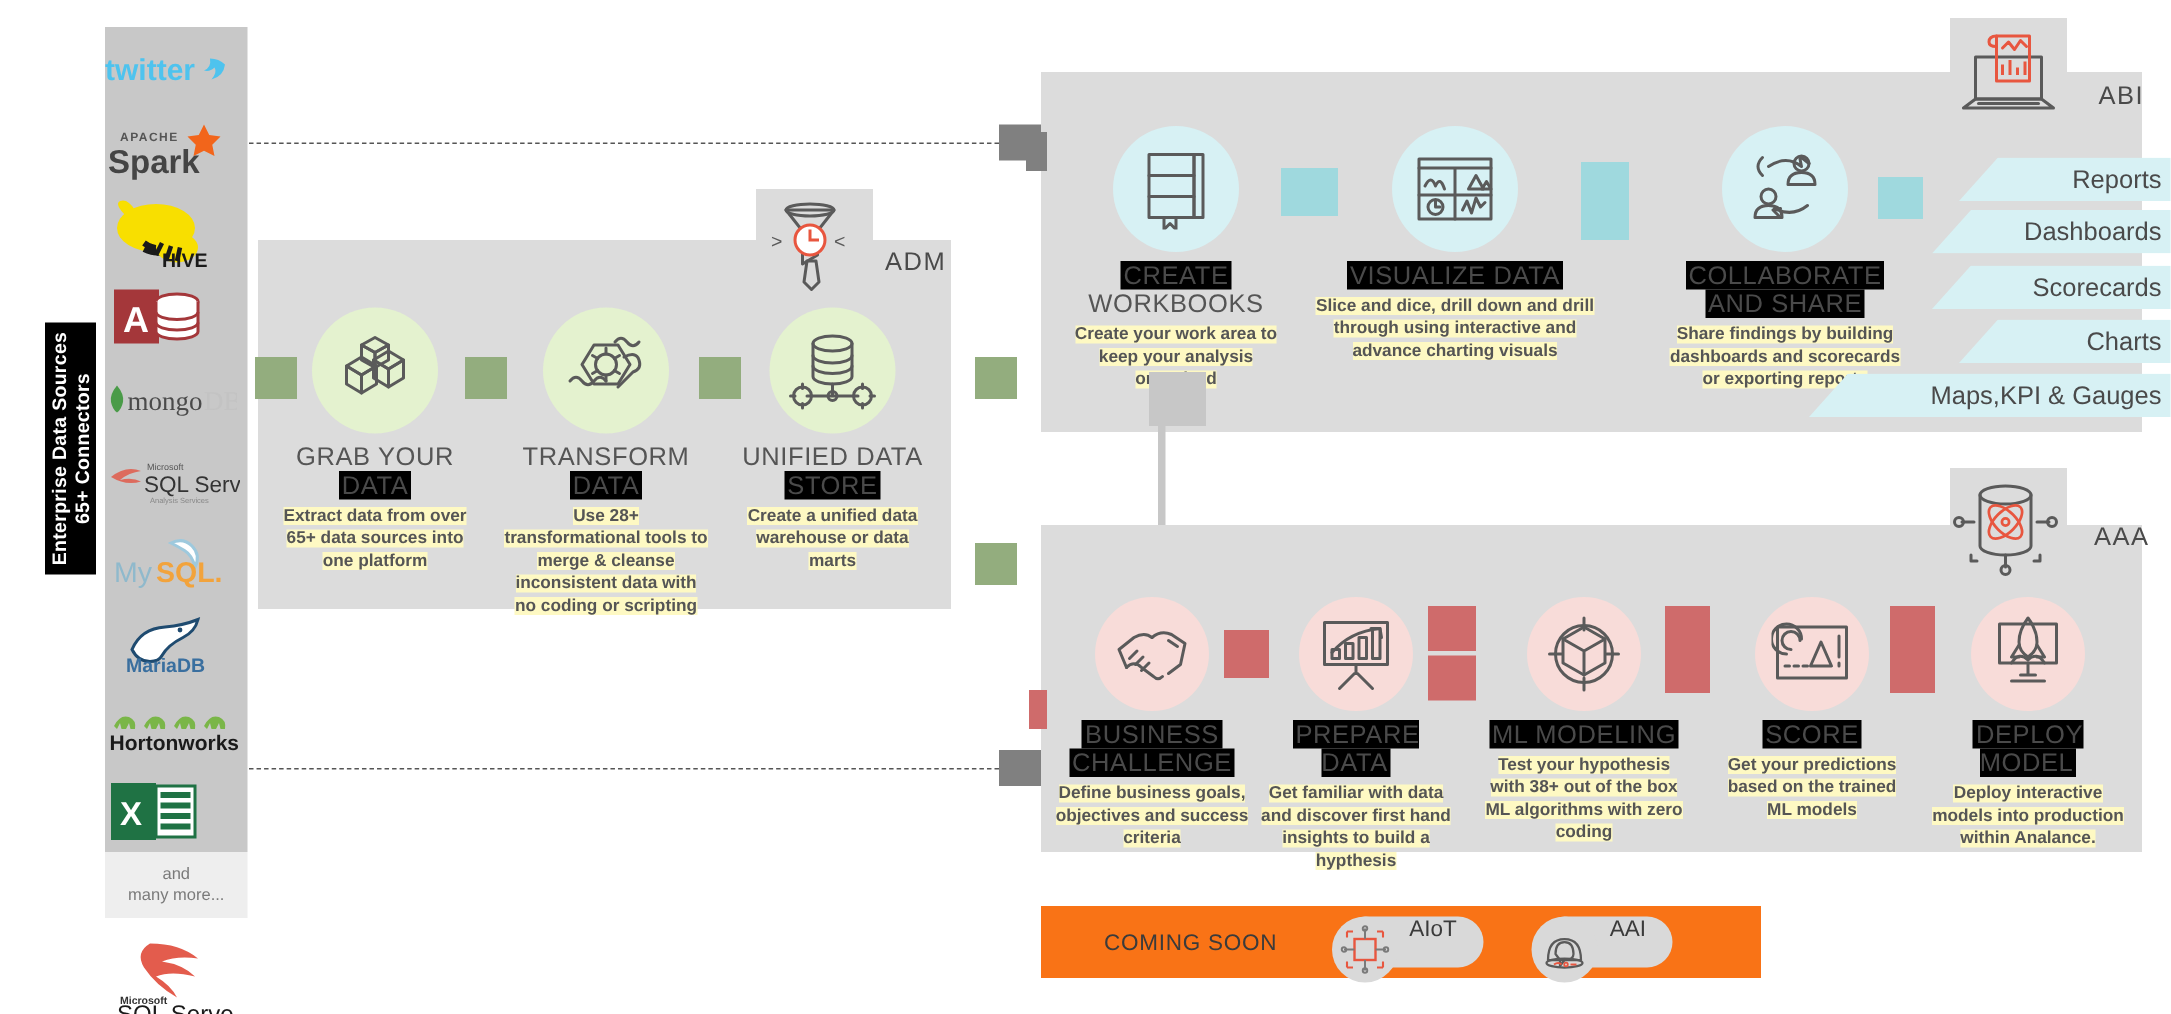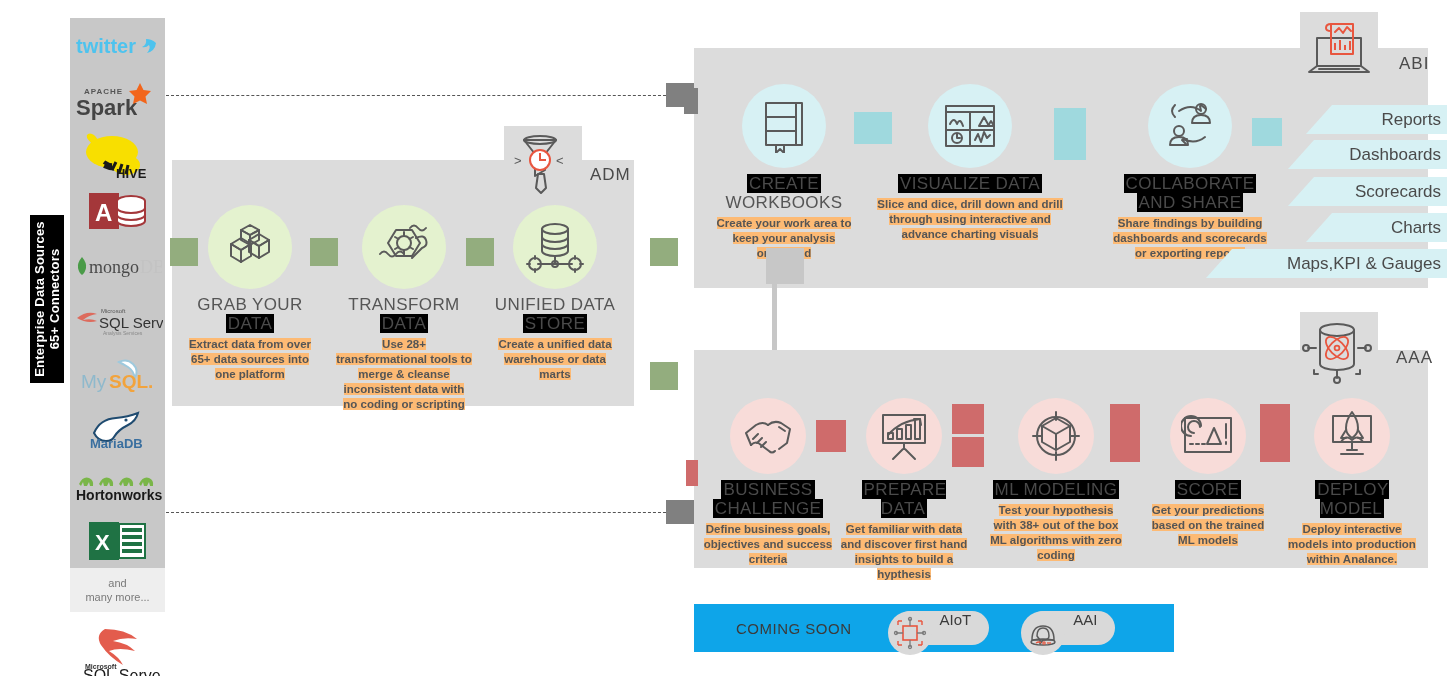--- a/index.html
+++ b/index.html
@@ -12,21 +12,21 @@
   #vcaption{left:-73px;top:282px;width:240px;height:34px;
             transform:rotate(-90deg);display:flex;align-items:center;justify-content:center;}
   #vcaption .vc-inner{background:#000;color:#fff;font-weight:bold;font-size:13px;
             line-height:15px;text-align:center;padding:2px 6px;letter-spacing:.2px;}
 
   
   #sidebar{left:70px;top:18px;width:95px;height:550px;background:#c8c8c8;}
   #sidebar-more{left:70px;top:568px;width:95px;height:44px;background:#eeeeee;
             display:flex;flex-direction:column;align-items:center;justify-content:center;
             font-size:11px;color:#7a7a7a;line-height:14px;}
-  .logo{width:95px;height:55px;display:flex;align-items:center;justify-content:center;position:relative;}
+  .logo{width:95px;height:55px;display:flex;align-items:center;position:relative;}
 
   
   .dashline{border-top:1px dashed #555;height:0;}
   .sq-gray{background:#808080;}
   .sq-green{background:#93ad7e;}
   .sq-teal{background:#9fd9de;}
   .sq-red{background:#cf6b6b;}
 
   
   .panel{background:#dcdcdc;}
@@ -35,33 +35,33 @@
   
   .card{position:absolute;text-align:center;}
   .circle{border-radius:50%;margin:0 auto;display:flex;align-items:center;justify-content:center;}
   .c-green{background:#e4f2cf;}
   .c-teal{background:#d7f1f4;}
   .c-pink{background:#f8dcd9;}
   .card-title{font-size:17px;letter-spacing:.4px;color:#555;line-height:19px;margin-top:6px;
               text-transform:uppercase;}
   .card-title .hl{background:#000;color:#4a4a4a;padding:0 2px;}
   .card-desc{font-size:11.5px;line-height:15px;color:#4a4a4a;margin-top:4px;font-weight:bold;}
-  .card-desc .hl{background:#fdba74;color:#555;}
+  .card-desc .hl{background:#fef9c3;color:#555;}
 
   
   .ribbon{background:#d7f1f4;height:29px;display:flex;align-items:center;justify-content:flex-end;
           padding-right:14px;font-size:17px;color:#4a4a4a;
           clip-path:polygon(26px 0,100% 0,100% 100%,0 100%);}
 
   
   .modtag{display:flex;align-items:center;gap:10px;}
   .modtag .mt-label{font-size:17px;color:#4a4a4a;letter-spacing:1px;}
 
   
-  #coming{left:694px;top:604px;width:480px;height:48px;background:#0ea5e9;
+  #coming{left:694px;top:604px;width:480px;height:48px;background:#f97316;
           display:flex;align-items:center;}
   #coming .cs-label{font-size:15px;color:#3b3b3b;letter-spacing:.5px;margin-left:42px;}
   .pill{height:34px;background:#d9d9d9;border-radius:17px;display:flex;
         padding-right:18px;gap:8px;}
   .pill .p-label{font-size:15px;color:#3b3b3b;}
   .badge-circle{width:44px;height:44px;border-radius:50%;background:#d9d9d9;
         display:flex;align-items:center;justify-content:center;margin-left:-6px;}
 
   svg{display:block;}
   .ln{fill:none;stroke:#5a5a5a;stroke-width:2;stroke-linecap:round;stroke-linejoin:round;}

